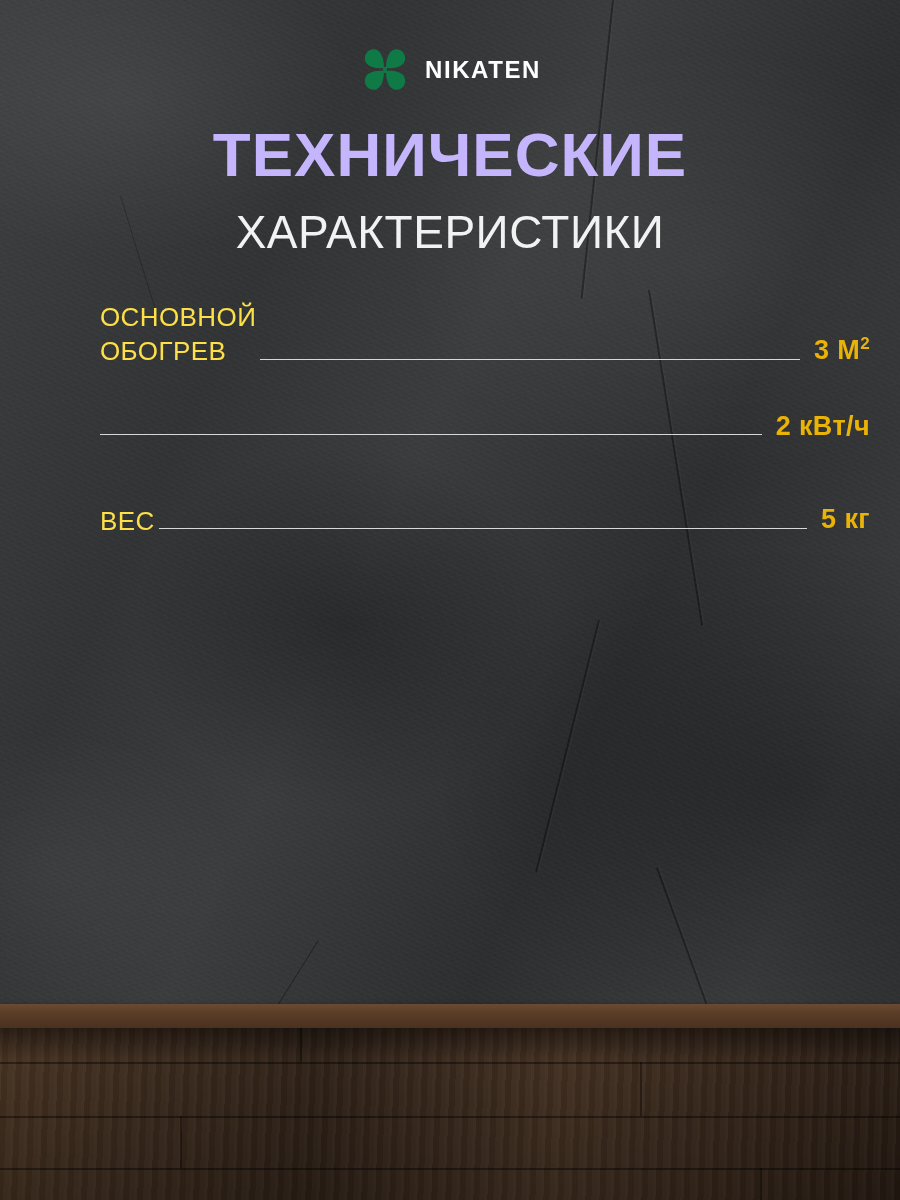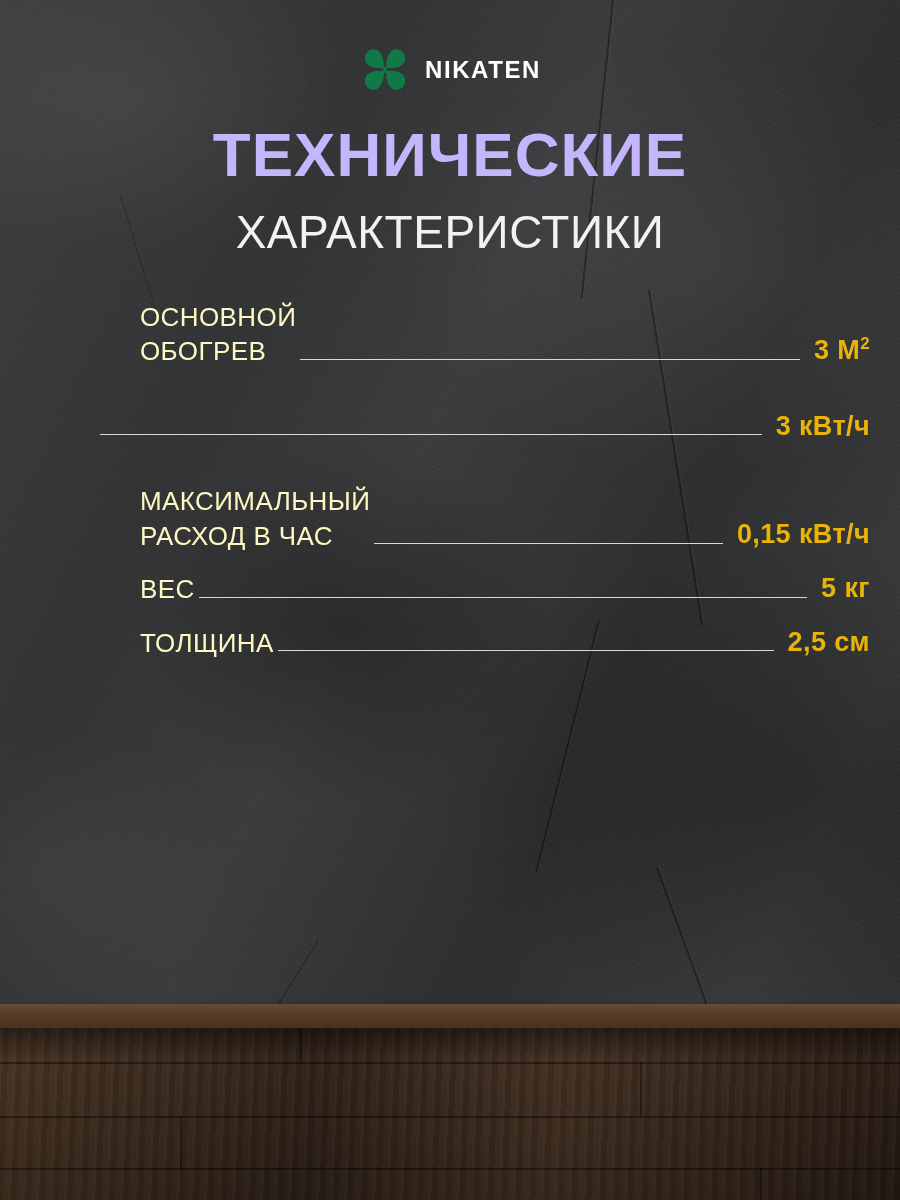--- a/index.html
+++ b/index.html
@@ -156,29 +156,28 @@
     top: 300px;
     width: 770px;
   }
   .spec {
     position: relative;
     display: flex;
     align-items: flex-end;
     justify-content: space-between;
   }
   .spec-label {
-    color: #fef9c3;
+    color: #fde047;
     font-size: 26px;
     font-weight: normal;
     line-height: 1.32;
     letter-spacing: 0.4px;
     white-space: pre-line;
     flex: 0 0 auto;
     padding-right: 4px;
-    margin-left: 40px;
   }
   .spec-rule {
     flex: 1 1 auto;
     height: 1px;
     background: #d8d8d8;
     margin: 0 0 9px 0;
     min-width: 20px;
   }
   .spec-value {
     color: #eab308;
@@ -234,47 +233,36 @@
       <div class="spec-label">ОСНОВНОЙ
 ОБОГРЕВ</div>
       <div class="spec-rule"></div>
       <div class="spec-value"><span>3 М</span><sup>2</sup></div>
     </div>
 
     <div class="gap-lg"></div>
 
     <div class="spec">
       <div class="spec-rule"></div>
-      <div class="spec-value">3 кВт/ч</div>
+      <div class="spec-value">2 кВт/ч</div>
     </div>
 
     <div class="gap-lg"></div>
 
-    <div class="spec">
-      <div class="spec-label">МАКСИМАЛЬНЫЙ
-РАСХОД В ЧАС</div>
-      <div class="spec-rule"></div>
-      <div class="spec-value">0,15 кВт/ч</div>
-    </div>
 
     <div class="gap-sm"></div>
 
     <div class="spec">
       <div class="spec-label">ВЕС</div>
       <div class="spec-rule"></div>
       <div class="spec-value">5 кг</div>
     </div>
 
     <div class="gap-sm"></div>
 
-    <div class="spec">
-      <div class="spec-label">ТОЛЩИНА</div>
-      <div class="spec-rule"></div>
-      <div class="spec-value">2,5 см</div>
-    </div>
 
     <div class="gap-sm"></div>
 
 
     <div class="gap-sm"></div>
 
 
   </div>
 
   <div class="baseboard"></div>

